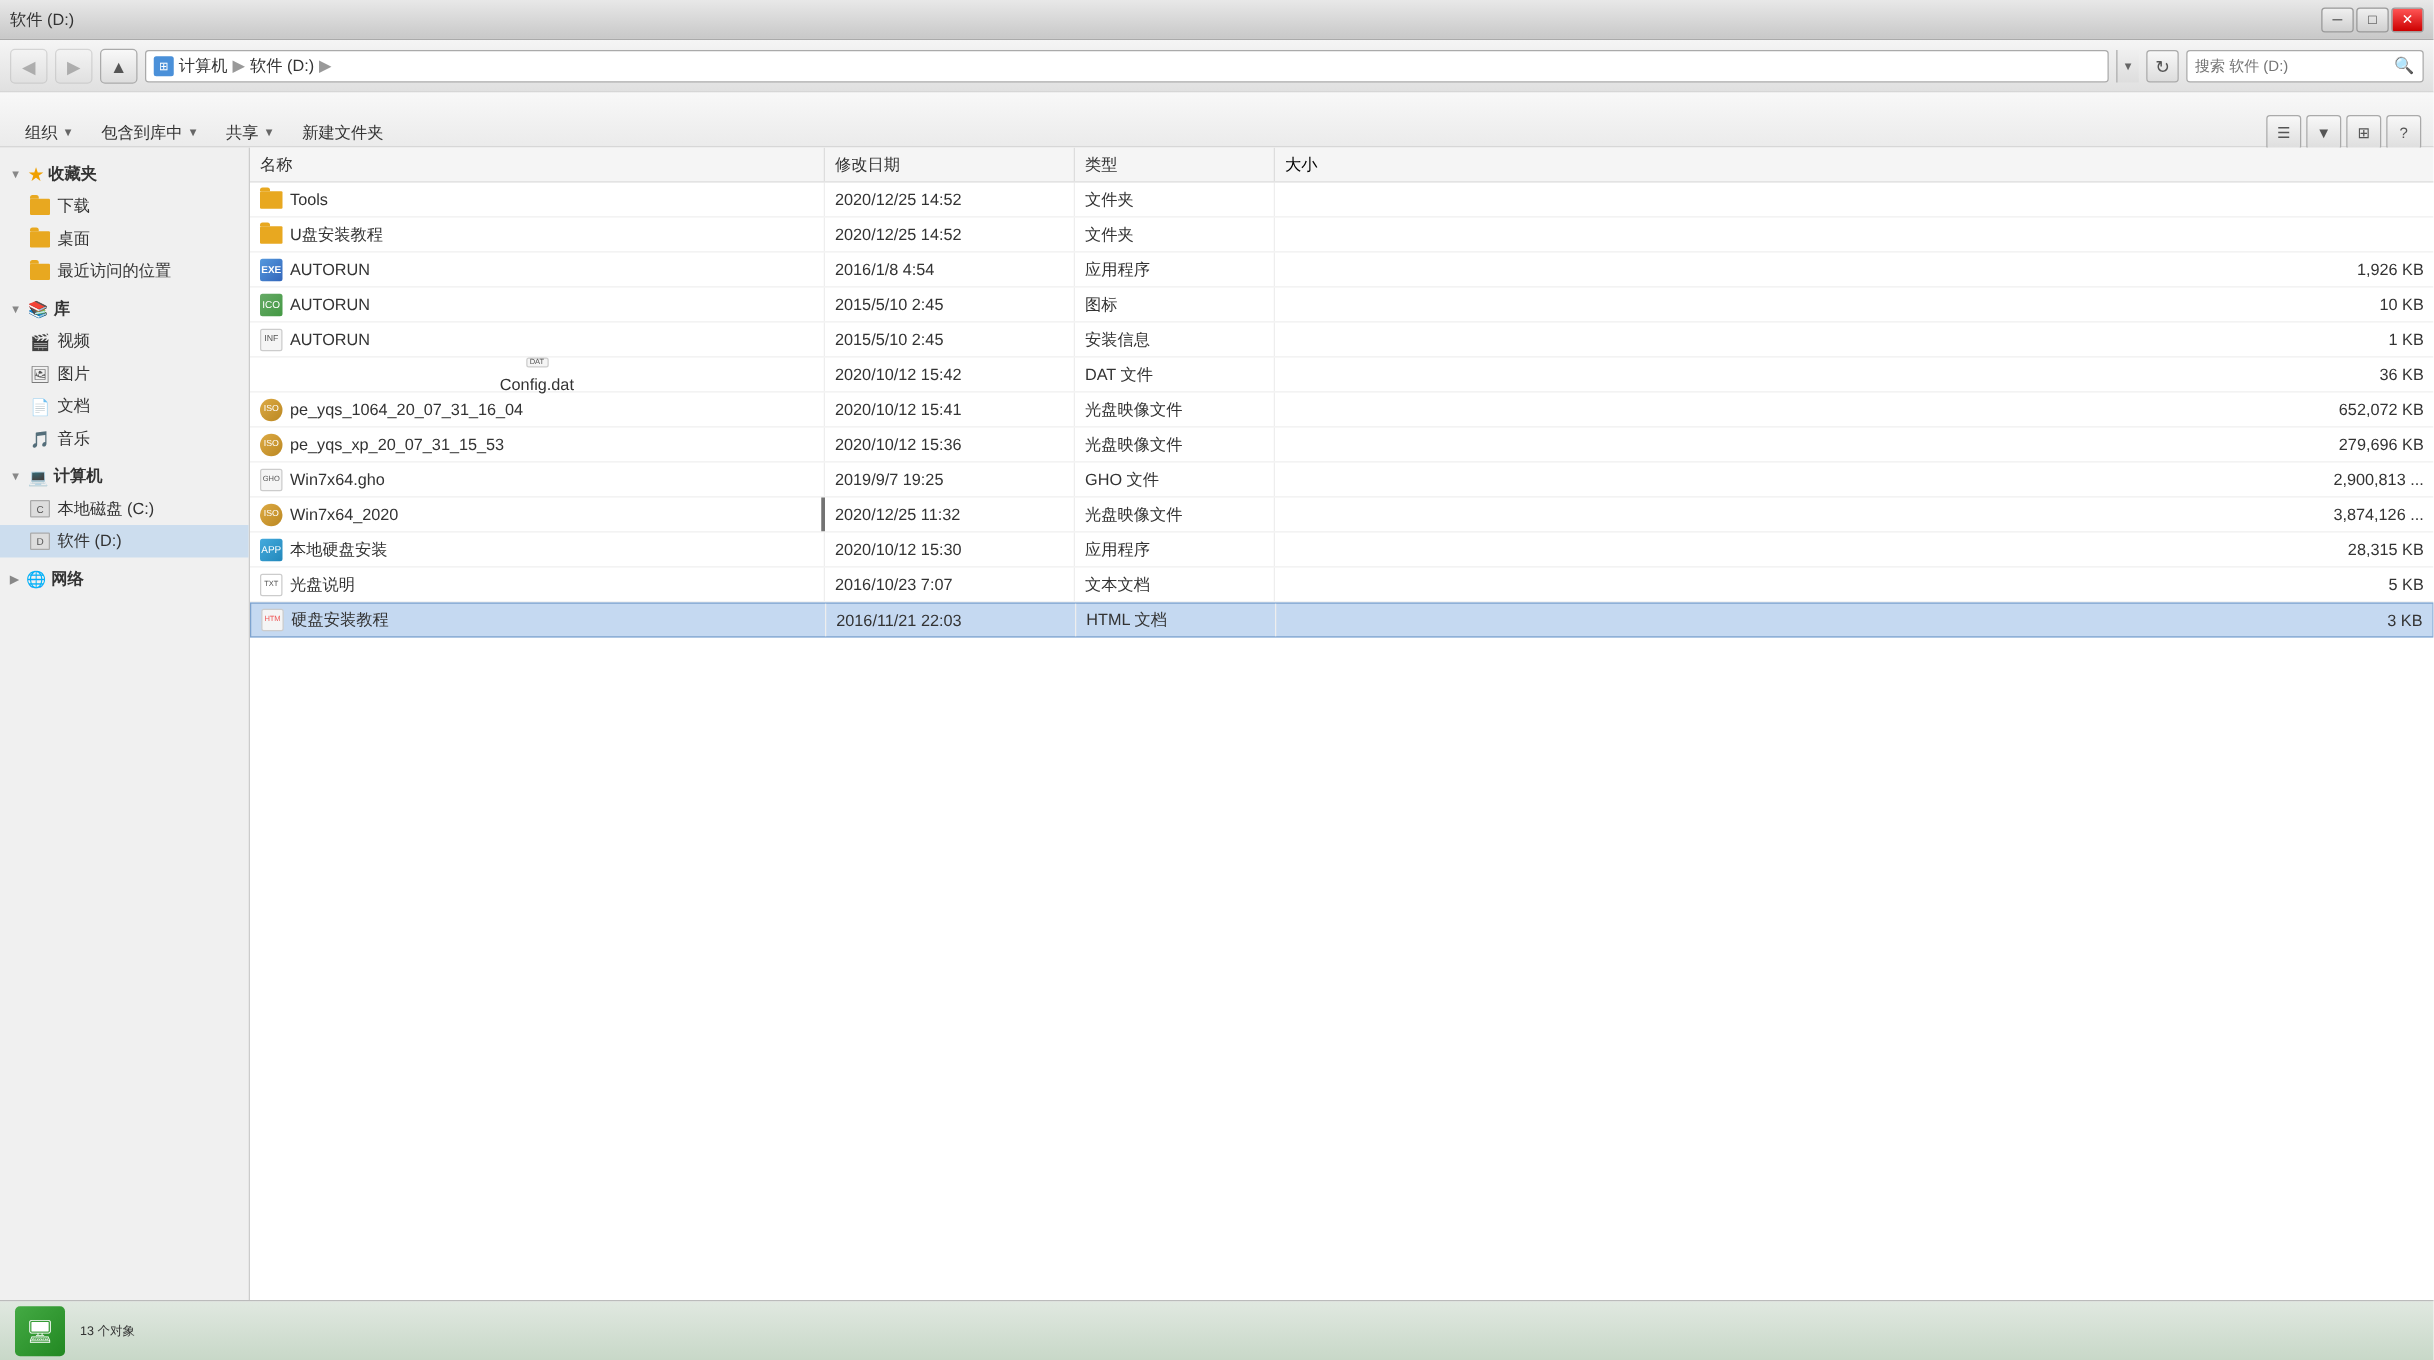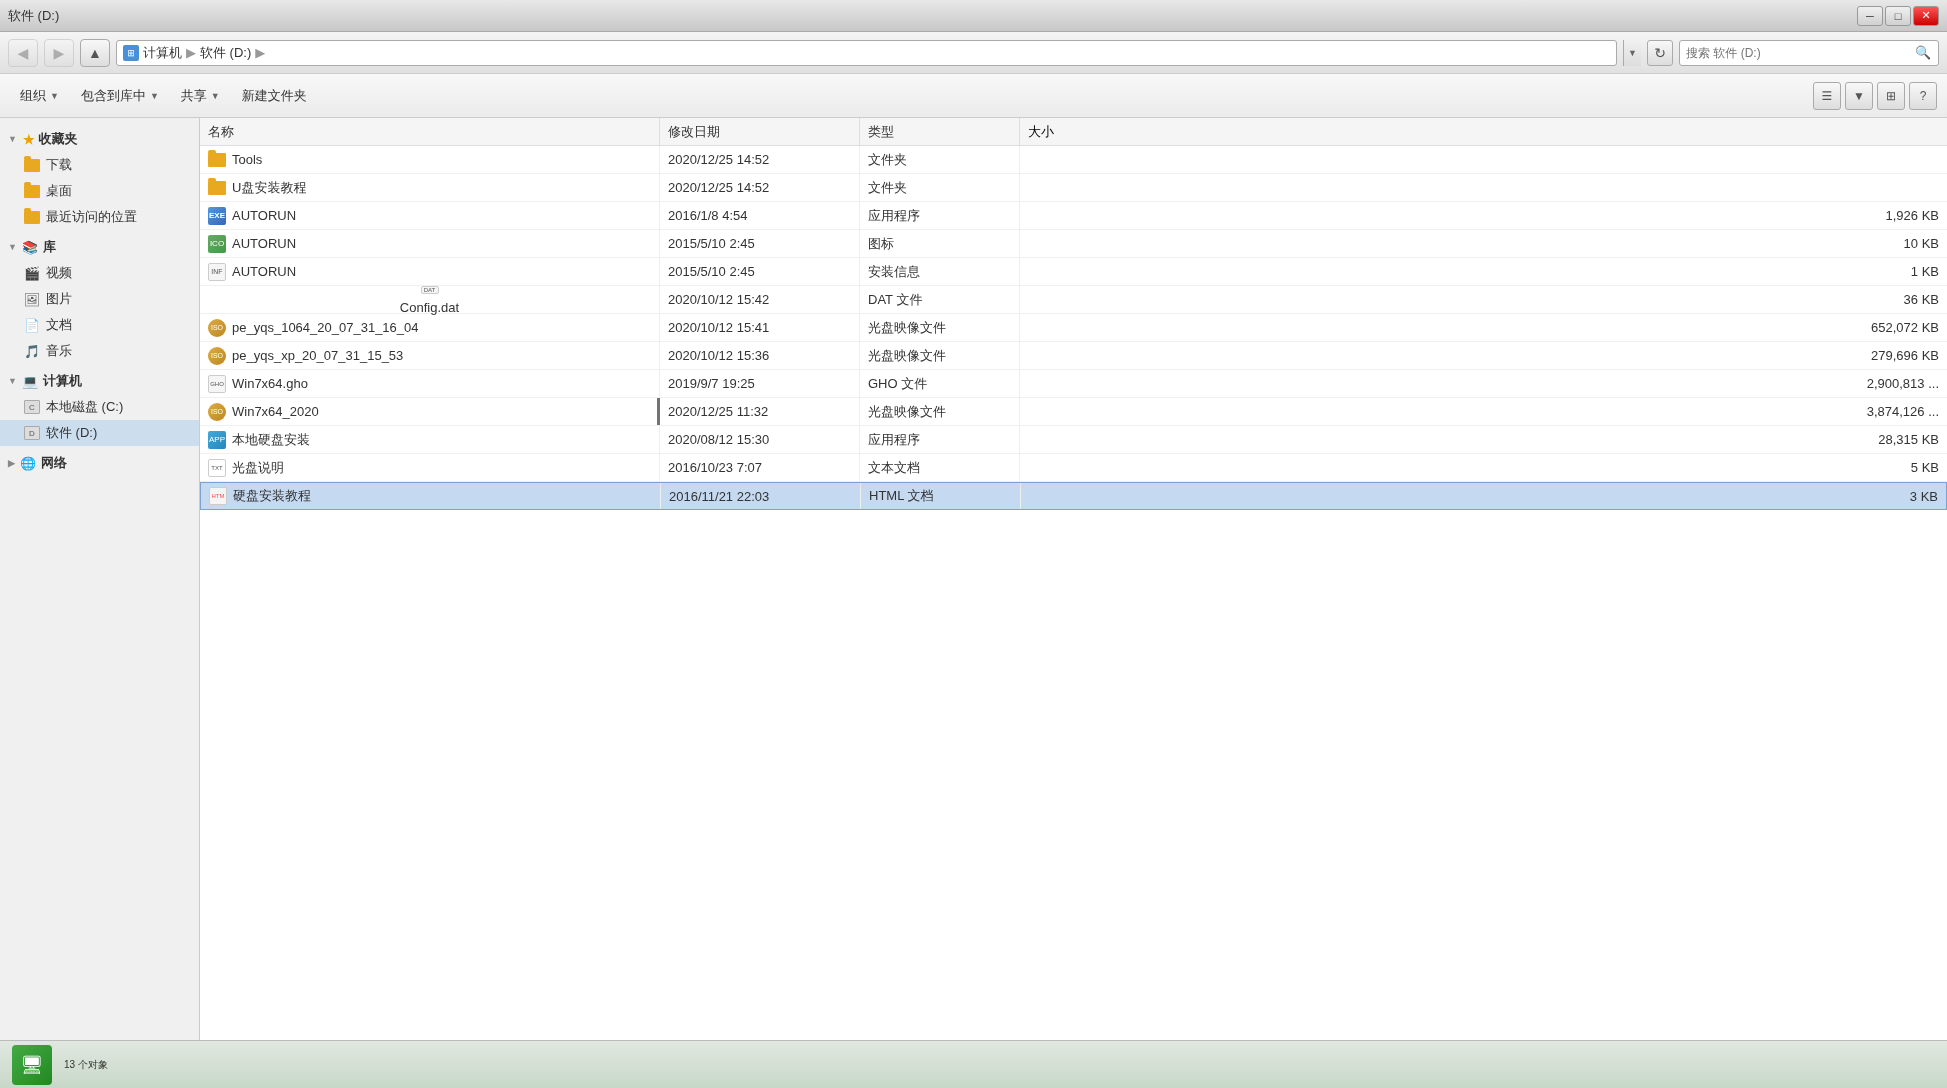--- a/index.html
+++ b/index.html
@@ -113,21 +113,21 @@
       border-radius: 3px;
       background: linear-gradient(to bottom, #f8f8f8, #ddd);
       display: flex;
       align-items: center;
       justify-content: center;
       cursor: pointer;
       font-size: 14px;
       color: #555;
     }
     .search-box {
-      width: 260px;
+      width: 190px;
       height: 26px;
       border: 1px solid #aaa;
       border-radius: 3px;
       background: white;
       display: flex;
       align-items: center;
       padding: 0 6px;
       gap: 4px;
     }
     .search-input {
@@ -150,22 +150,22 @@
       color: #666;
       background: linear-gradient(to bottom, #f0f0f0, #ddd);
     }
 
     
     .toolbar {
       height: 44px;
       background: linear-gradient(to bottom, #f8f8f8, #ebebeb);
       border-bottom: 1px solid #ccc;
       display: flex;
-      align-items: center;
-      padding: 0 10px;
+      align-items: flex-start;
+      padding: 18px 10px;
       gap: 2px;
     }
     .toolbar-item {
       padding: 4px 10px;
       font-size: 13px;
       color: #333;
       cursor: pointer;
       display: flex;
       align-items: center;
       gap: 4px;
@@ -826,21 +826,21 @@
     <div class="col-size" style="justify-content:flex-end;text-align:right;">
       <span>3,874,126 ...</span>
     </div>
   </div>
         <div class="file-row">
     <div class="col-name" style="border-right:1px solid #eee;">
       <span class="fi-app">APP</span>
       <span>本地硬盘安装</span>
     </div>
     <div class="col-date" style="border-right:1px solid #eee;">
-      <span>2020/08/12 15:30</span>
+      <span>2020/10/12 15:30</span>
     </div>
     <div class="col-type" style="border-right:1px solid #eee;">
       <span>应用程序</span>
     </div>
     <div class="col-size" style="justify-content:flex-end;text-align:right;">
       <span>28,315 KB</span>
     </div>
   </div>
         <div class="file-row">
     <div class="col-name" style="border-right:1px solid #eee;">

